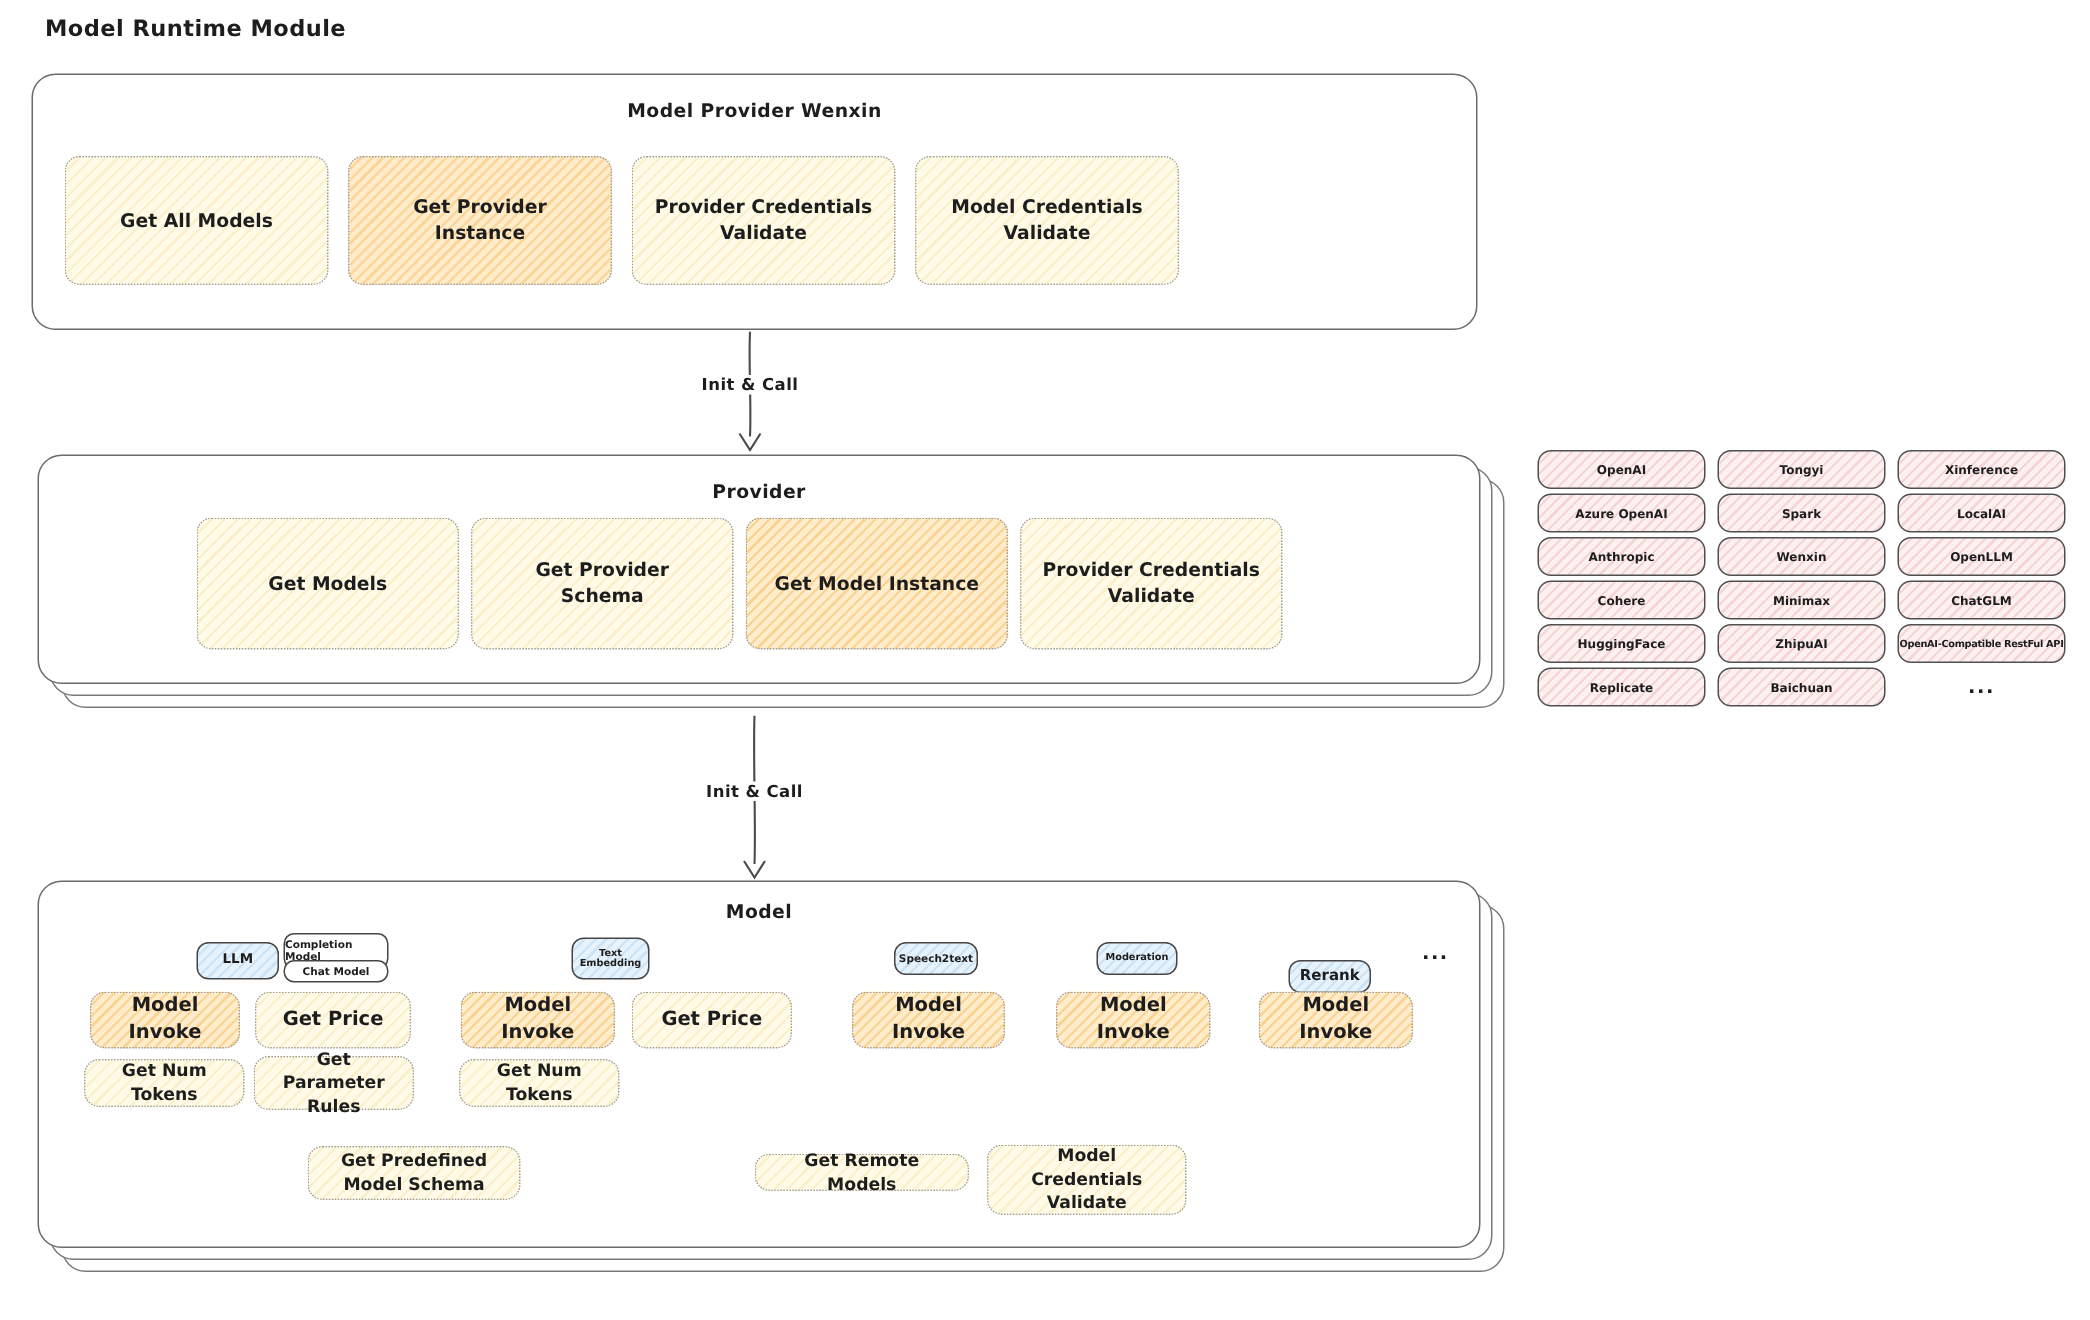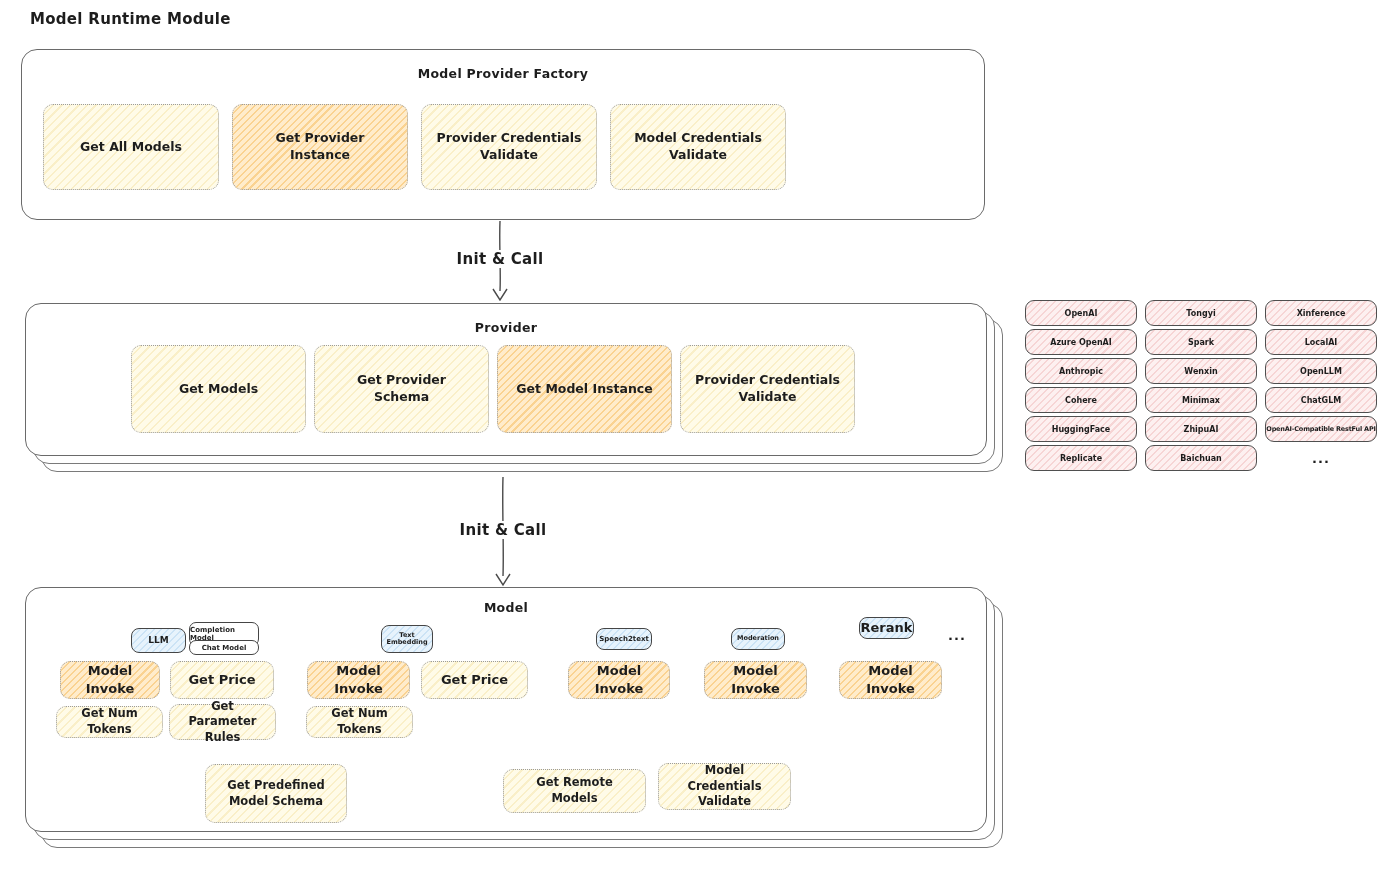--- a/index.html
+++ b/index.html
@@ -18,21 +18,21 @@
     text-align:center;font-size:12.5px;font-weight:600;padding:4px 14px;box-sizing:border-box;line-height:1.35;}
   .ybox{background:#fffbe8;
     background-image:repeating-linear-gradient(135deg,rgba(240,218,140,.35) 0 1.5px,rgba(0,0,0,0) 1.5px 6px);}
   .obox{background:#ffeccb;
     background-image:repeating-linear-gradient(135deg,rgba(244,178,74,.45) 0 1.5px,rgba(0,0,0,0) 1.5px 5px);}
 
   .row{position:absolute;display:flex;}
 
   
   .arrow{position:absolute;}
-  .arrow-label{position:absolute;transform:translateX(-50%);background:#fff;padding:0 5px;font-size:15px;font-weight:600;letter-spacing:.3px;z-index:5;}
+  .arrow-label{position:absolute;transform:translateX(-50%);background:#fff;padding:0 5px;font-size:11px;font-weight:600;letter-spacing:.3px;z-index:5;}
 
   
   .vendors{position:absolute;left:1025px;top:300px;display:grid;grid-template-columns:112px 112px 112px;column-gap:8px;row-gap:3px;grid-auto-rows:26px;}
   .vbox{border:1.2px solid #4f4f4f;border-radius:9px;display:flex;align-items:center;justify-content:center;
     font-size:8px;font-weight:600;text-align:center;white-space:nowrap;box-sizing:border-box;
     background:#fdf0f0;background-image:repeating-linear-gradient(135deg,rgba(231,150,150,.30) 0 1.5px,rgba(0,0,0,0) 1.5px 5px);}
   .vbox.vsmall{font-size:6.5px;letter-spacing:-.2px;}
   .vmore{display:flex;align-items:center;justify-content:center;font-size:13px;font-weight:700;letter-spacing:1px;}
 
   
@@ -47,21 +47,21 @@
   .sm{font-size:11.5px;}
 </style>
 </head>
 <body>
 
 <div class="canvas">
 
   <div class="page-title">Model Runtime Module</div>
 
   <div class="panel" style="left:21px;top:49px;width:962px;height:169px;">
-    <div class="panel-title">Model Provider Factory</div>
+    <div class="panel-title">Model Provider Wenxin</div>
     <div class="row" style="left:21px;top:54px;gap:13px;">
       <div class="ybox" style="width:176px;height:86px;">Get All Models</div>
       <div class="obox" style="width:176px;height:86px;">Get Provider Instance</div>
       <div class="ybox" style="width:176px;height:86px;">Provider Credentials Validate</div>
       <div class="ybox" style="width:176px;height:86px;">Model Credentials Validate</div>
     </div>
   </div>
 
   <svg class="arrow" style="left:490px;top:221px;" width="20" height="80">
     <path d="M10,0 C9,22 11,50 10,70" fill="none" stroke="#4a4a4a" stroke-width="1.4"></path>
@@ -112,33 +112,33 @@
   <div class="sheet" style="left:33px;top:595px;width:960px;height:243px;"></div>
   <div class="panel" style="left:25px;top:587px;width:960px;height:243px;">
     <div class="panel-title" style="top:12px;">Model</div>
 
     <div class="tab abs" style="left:105px;top:40px;width:55px;height:25px;font-size:9px;">LLM</div>
     <div class="wtab abs" style="left:163px;top:34px;width:70px;height:24px;">Completion Model</div>
     <div class="wtab abs" style="left:163px;top:52px;width:70px;height:15px;">Chat Model</div>
     <div class="tab abs" style="left:355px;top:37px;width:52px;height:28px;font-size:6.5px;padding:2px 6px;">Text Embedding</div>
     <div class="tab abs" style="left:570px;top:40px;width:56px;height:22px;font-size:7px;">Speech2text</div>
     <div class="tab abs" style="left:705px;top:40px;width:54px;height:22px;font-size:6.5px;">Moderation</div>
-    <div class="tab abs" style="left:833px;top:29px;width:55px;height:22px;font-size:13px;">Rerank</div>
+    <div class="tab abs" style="left:833px;top:52px;width:55px;height:22px;font-size:10px;">Rerank</div>
     <div class="more abs" style="left:922px;top:40px;">...</div>
 
     <div class="obox abs mi" style="left:34px;top:73px;width:100px;height:38px;">Model Invoke</div>
     <div class="ybox abs mi" style="left:144px;top:73px;width:104px;height:38px;">Get Price</div>
     <div class="obox abs mi" style="left:281px;top:73px;width:103px;height:38px;">Model Invoke</div>
     <div class="ybox abs mi" style="left:395px;top:73px;width:107px;height:38px;">Get Price</div>
     <div class="obox abs mi" style="left:542px;top:73px;width:102px;height:38px;">Model Invoke</div>
     <div class="obox abs mi" style="left:678px;top:73px;width:103px;height:38px;">Model Invoke</div>
     <div class="obox abs mi" style="left:813px;top:73px;width:103px;height:38px;">Model Invoke</div>
 
     <div class="ybox abs sm" style="left:30px;top:118px;width:107px;height:32px;padding:2px 6px;">Get Num Tokens</div>
     <div class="ybox abs sm" style="left:143px;top:116px;width:107px;height:36px;padding:2px 10px;">Get Parameter Rules</div>
     <div class="ybox abs sm" style="left:280px;top:118px;width:107px;height:32px;padding:2px 6px;">Get Num Tokens</div>
 
-    <div class="ybox abs sm" style="left:179px;top:176px;width:142px;height:59px;padding:4px 5px;">Get Predefined Model Schema</div>
-    <div class="ybox abs sm" style="left:477px;top:181px;width:143px;height:44px;padding:4px 8px;">Get Remote Models</div>
+    <div class="ybox abs sm" style="left:179px;top:176px;width:142px;height:36px;padding:4px 5px;">Get Predefined Model Schema</div>
+    <div class="ybox abs sm" style="left:477px;top:181px;width:143px;height:25px;padding:4px 8px;">Get Remote Models</div>
     <div class="ybox abs sm" style="left:632px;top:175px;width:133px;height:47px;padding:4px 10px;">Model Credentials Validate</div>
   </div>
 
 </div>
 
 </body></html>

